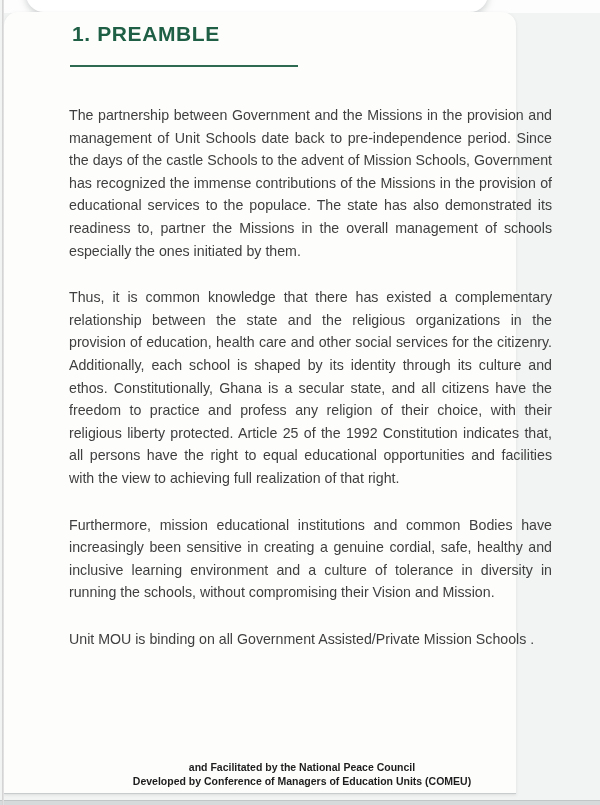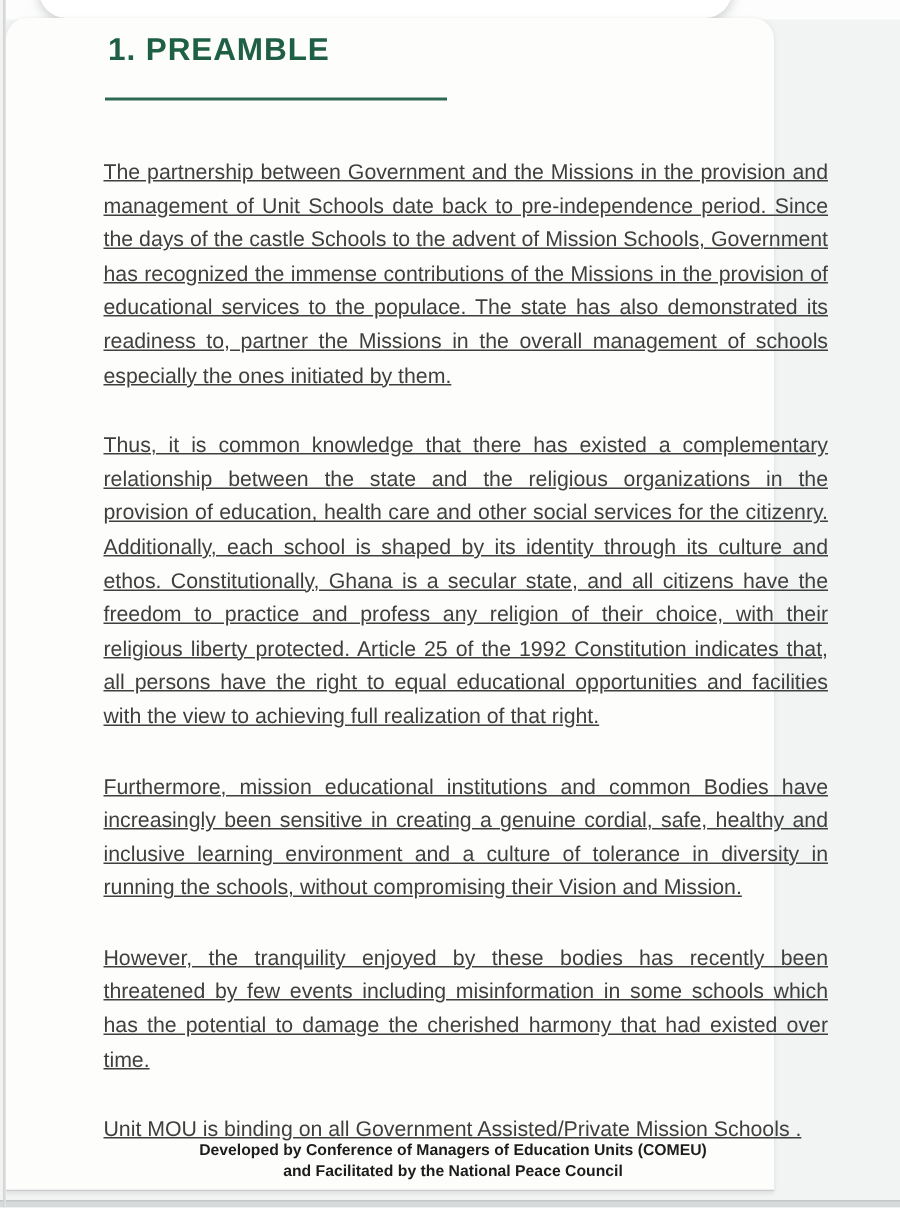--- a/index.html
+++ b/index.html
@@ -47,21 +47,20 @@
   .heading-rule {
     position: absolute; left: 66px; top: 53px; width: 228px; height: 2px;
     background: #2e6a52;
   }
   .content {
     position: absolute; left: 65px; top: 92px; width: 483px;
     color: #3f3f3f;
     font-size: 14.2px;
     line-height: 22.6px;
     text-align: justify;
-    text-decoration: underline;
   }
   .content p { margin-bottom: 24px; }
   .content p:last-child { text-align: left; }
   .footer {
     position: absolute; left: 0; top: 748px; width: 596px;
     text-align: center;
     color: #1d1d1d;
     font-size: 10.5px; font-weight: bold;
     line-height: 14px;
   }
@@ -74,23 +73,22 @@
 <div class="prev-card"></div>
 
 <div class="page-card">
   <div class="heading">1. PREAMBLE</div>
   <div class="heading-rule"></div>
 
   <div class="content">
     <p>The partnership between Government and the Missions in the provision and management of Unit Schools date back to pre-independence period. Since the days of the castle Schools to the advent of Mission Schools, Government has recognized the immense contributions of the Missions in the provision of educational services to the populace. The state has also demonstrated its readiness to, partner the Missions in the overall management of schools especially the ones initiated by them.</p>
     <p>Thus, it is common knowledge that there has existed a complementary relationship between the state and the religious organizations in the provision of education, health care and other social services for the citizenry. Additionally, each school is shaped by its identity through its culture and ethos. Constitutionally, Ghana is a secular state, and all citizens have the freedom to practice and profess any religion of their choice, with their religious liberty protected. Article 25 of the 1992 Constitution indicates that, all persons have the right to equal educational opportunities and facilities with the view to achieving full realization of that right.</p>
     <p>Furthermore, mission educational institutions and common Bodies have increasingly been sensitive in creating a genuine cordial, safe, healthy and inclusive learning environment and a culture of tolerance in diversity in running the schools, without compromising their Vision and Mission.</p>
-    <p>However, the tranquility enjoyed by these bodies has recently been threatened by few events including misinformation in some schools which has the potential to damage the cherished harmony that had existed over time.</p>
     <p>Unit MOU is binding on all Government Assisted/Private Mission Schools .</p>
   </div>
 
   <div class="footer">
+    <div>and Facilitated by the National Peace Council</div>
     <div>Developed by Conference of Managers of Education Units (COMEU)</div>
-    <div>and Facilitated by the National Peace Council</div>
   </div>
 </div>
 
 <div class="next-card"></div>
 
 </body></html>

